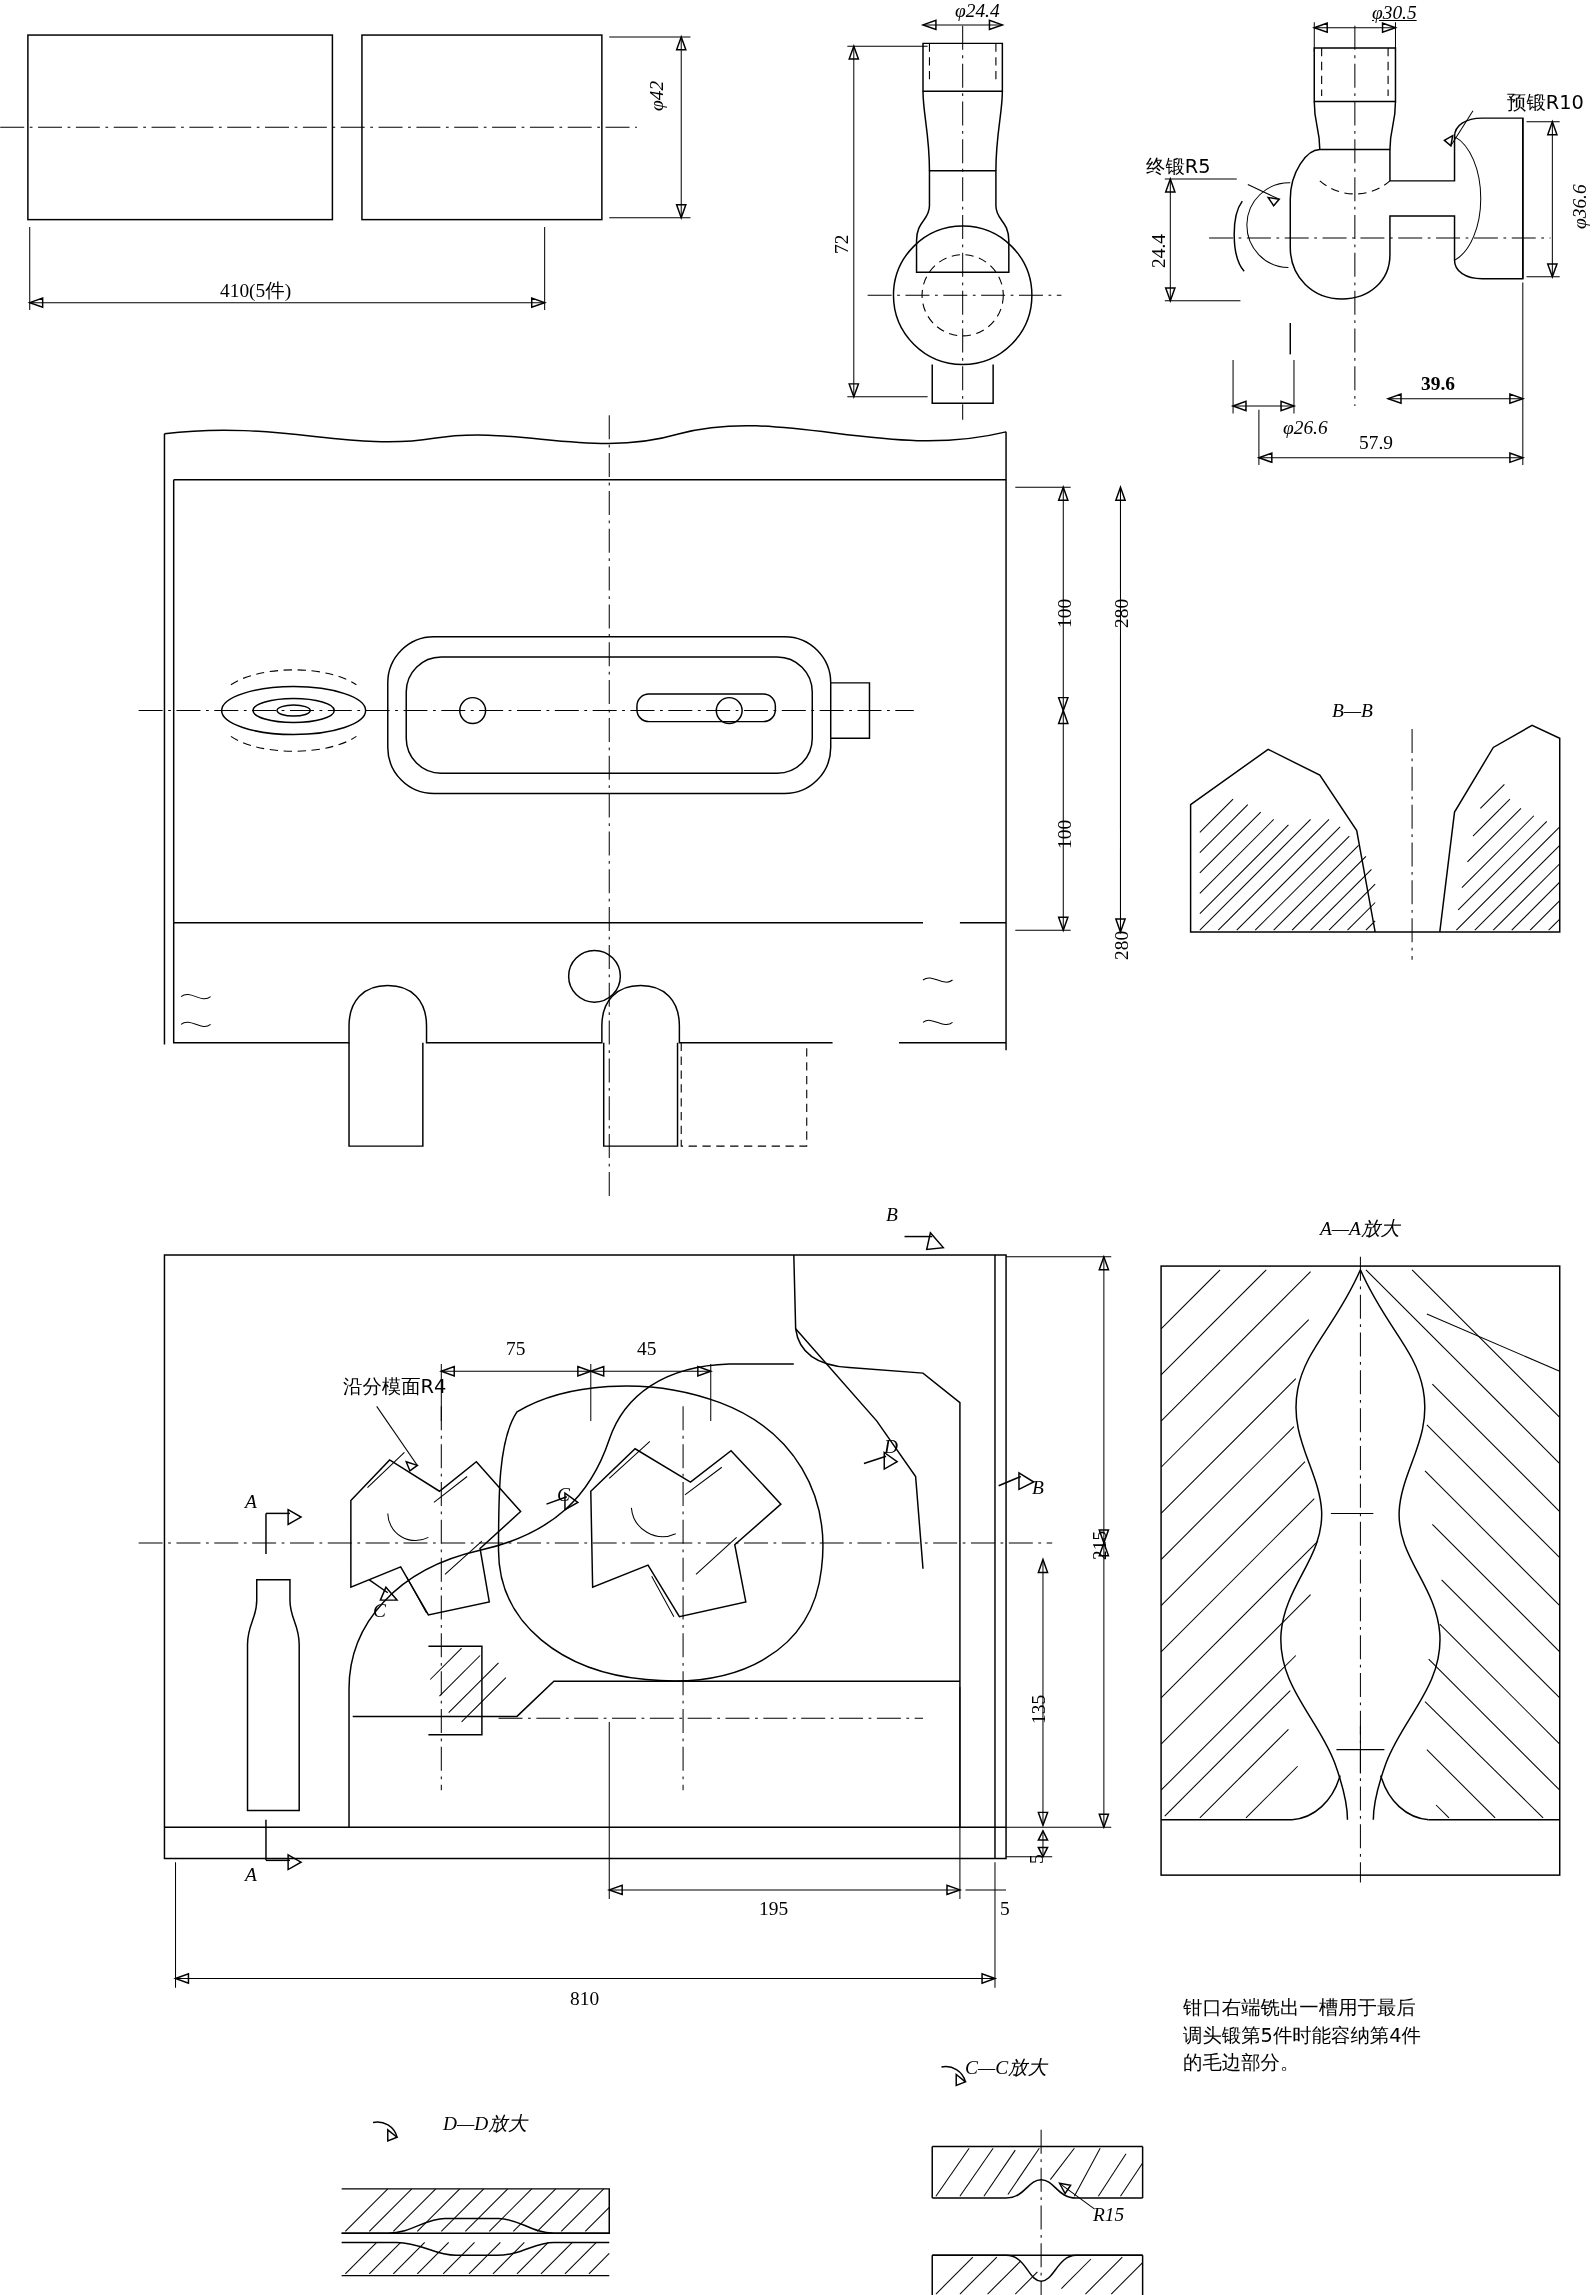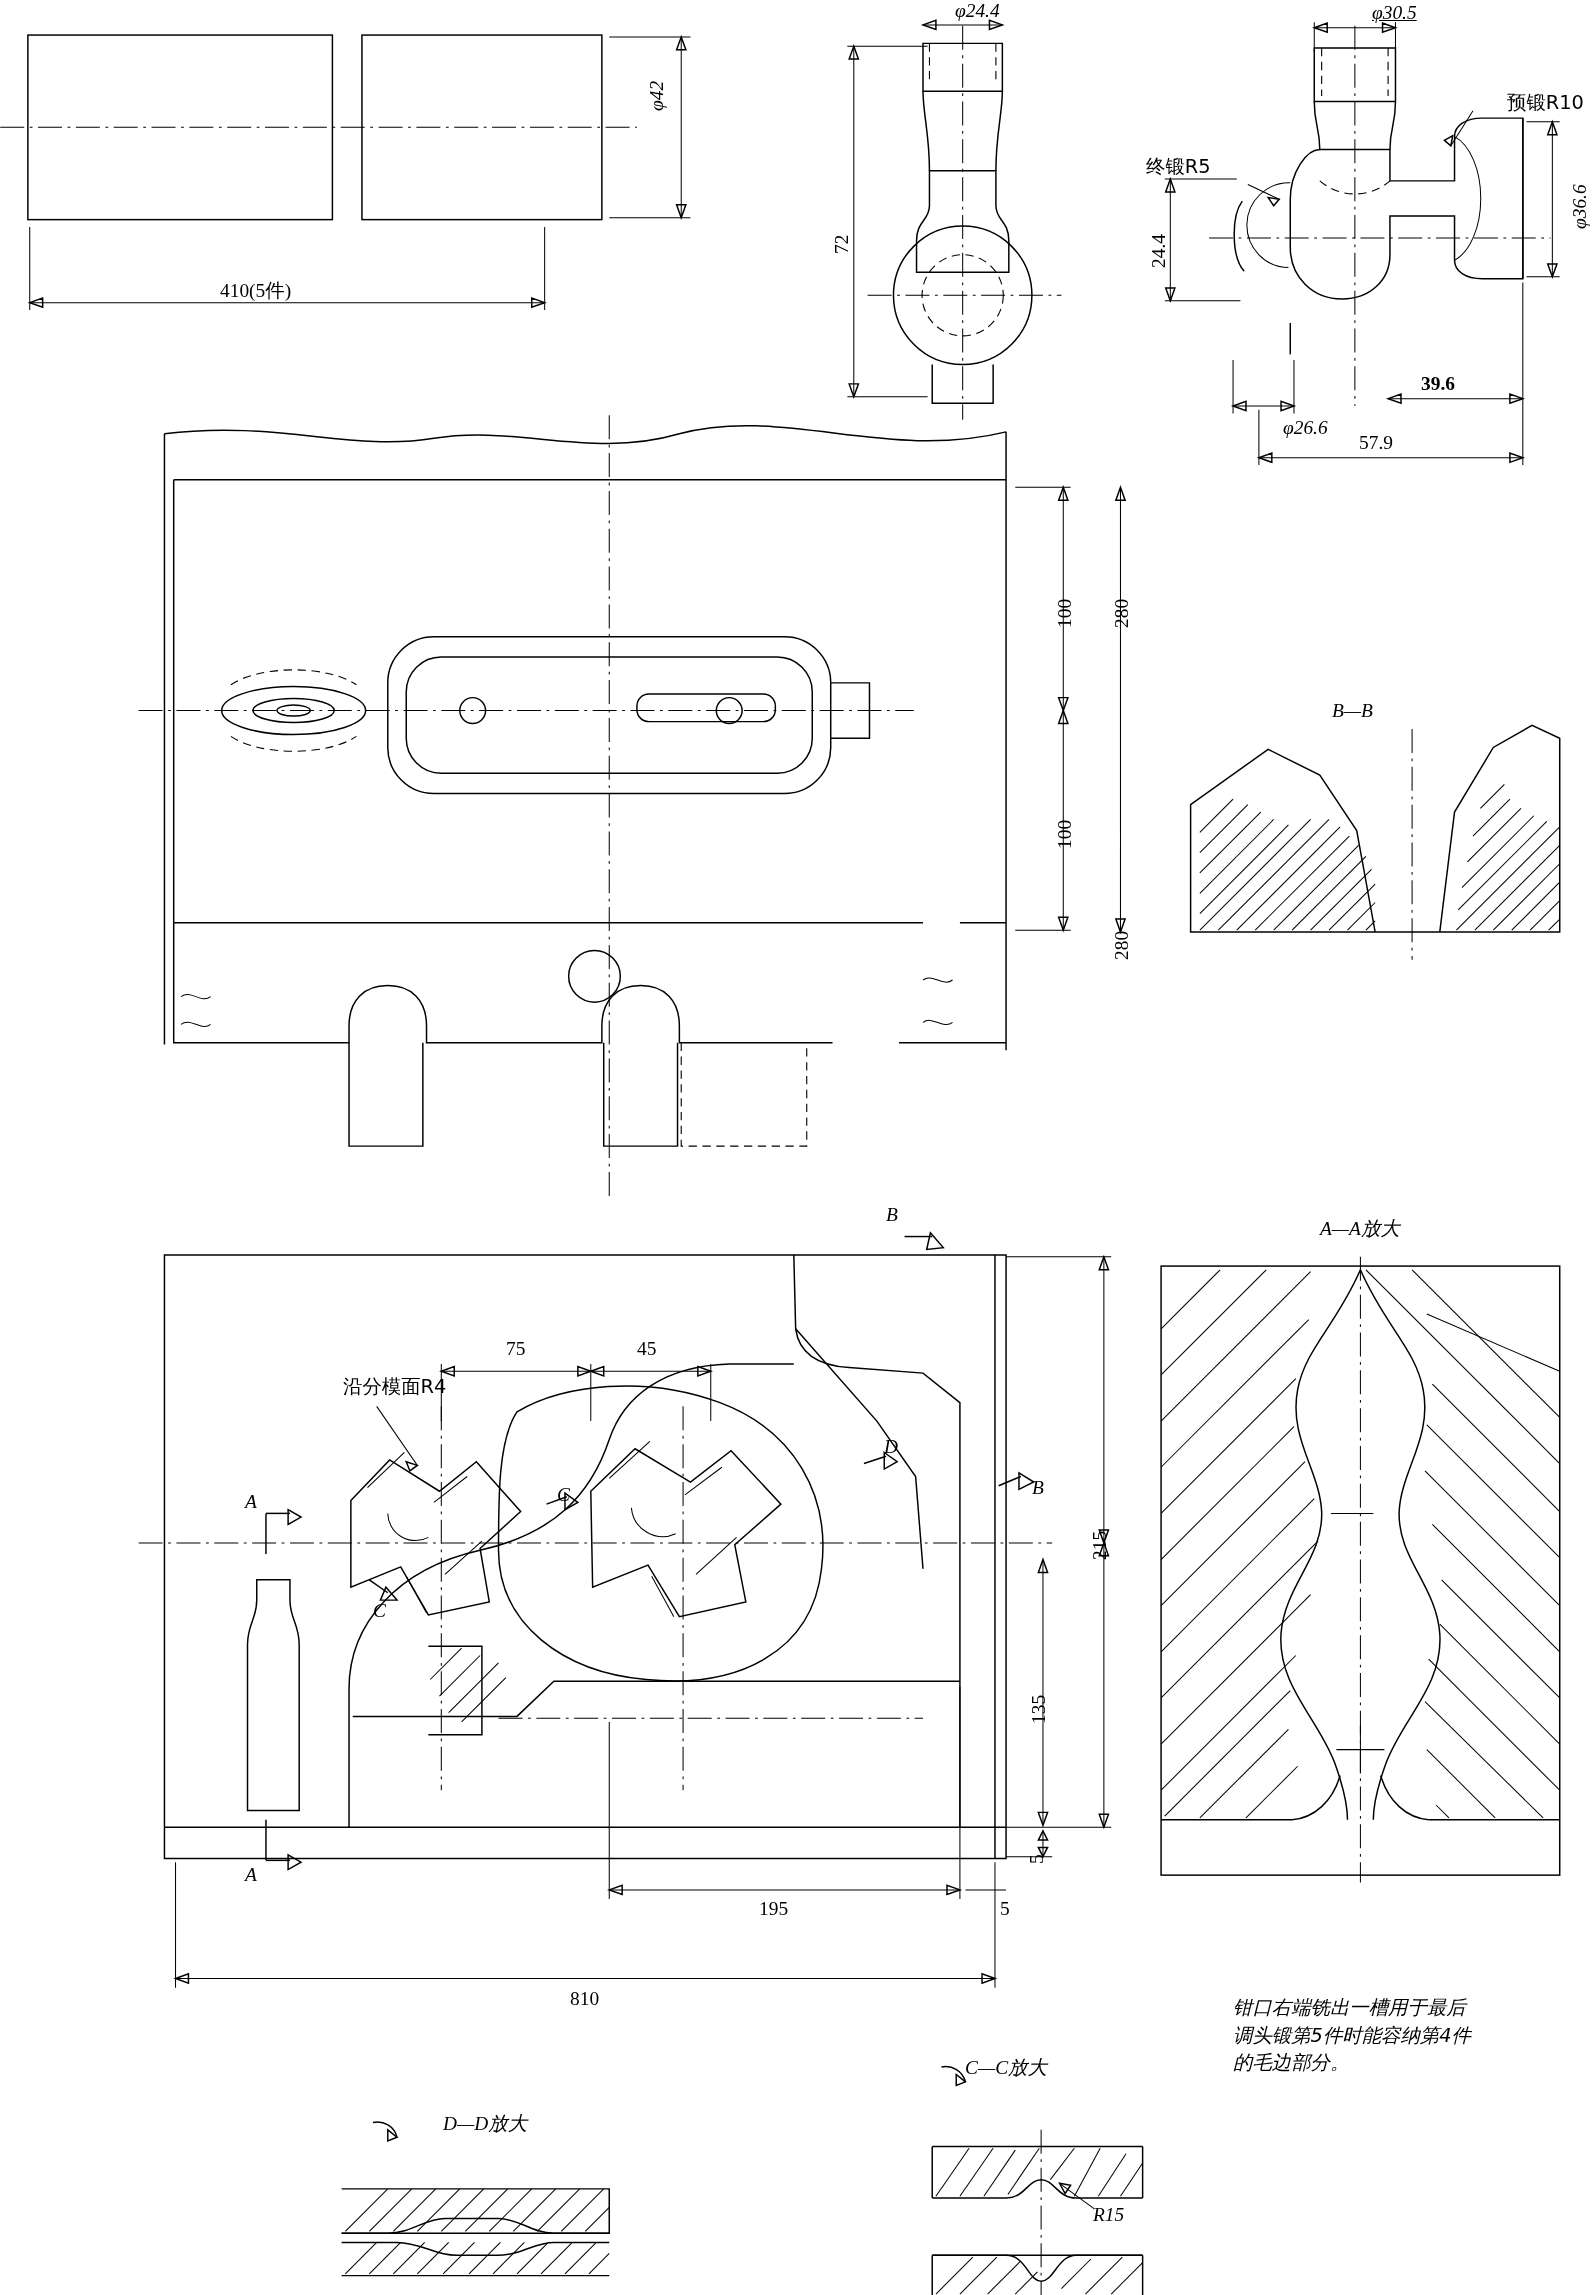--- a/index.html
+++ b/index.html
@@ -429,18 +429,18 @@
 <div class="lbl it" style="left:886px;top:1204px;">B</div>
 <div class="lbl it" style="left:1032px;top:1477px;">B</div>
 <div class="lbl it" style="left:557px;top:1484px;">C</div>
 <div class="lbl it" style="left:373px;top:1600px;">C</div>
 <div class="lbl it" style="left:884px;top:1436px;">D</div>
 
 <div class="lbl it" style="left:965px;top:2054px;">C—C放大</div>
 <div class="lbl it" style="left:1093px;top:2204px;">R15</div>
 <div class="lbl it" style="left:399px;top:2110px;margin-left:44px;">D—D放大</div>
 
-<div class="note" style="left:1233px;top:1994px;width:360px;white-space:pre-line;font-style:italic;"><span>钳口右端铣出一槽用于最后
+<div class="note" style="left:1183px;top:1994px;width:360px;white-space:pre-line;"><span>钳口右端铣出一槽用于最后
 调头锻第5件时能容纳第4件
 的毛边部分。</span></div>
 
 </div>
 
 
 </body></html>

